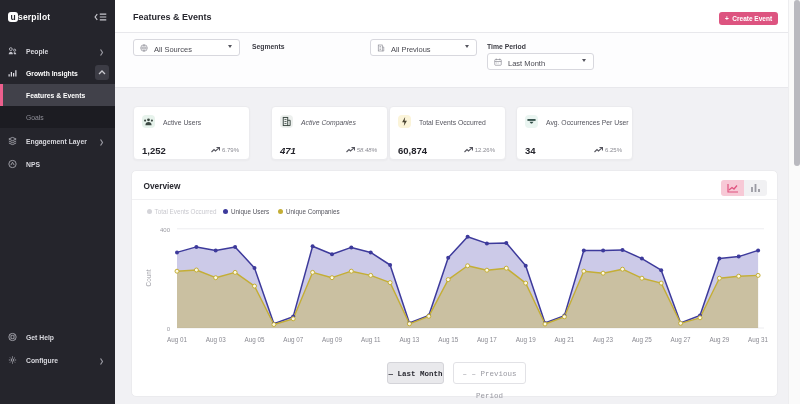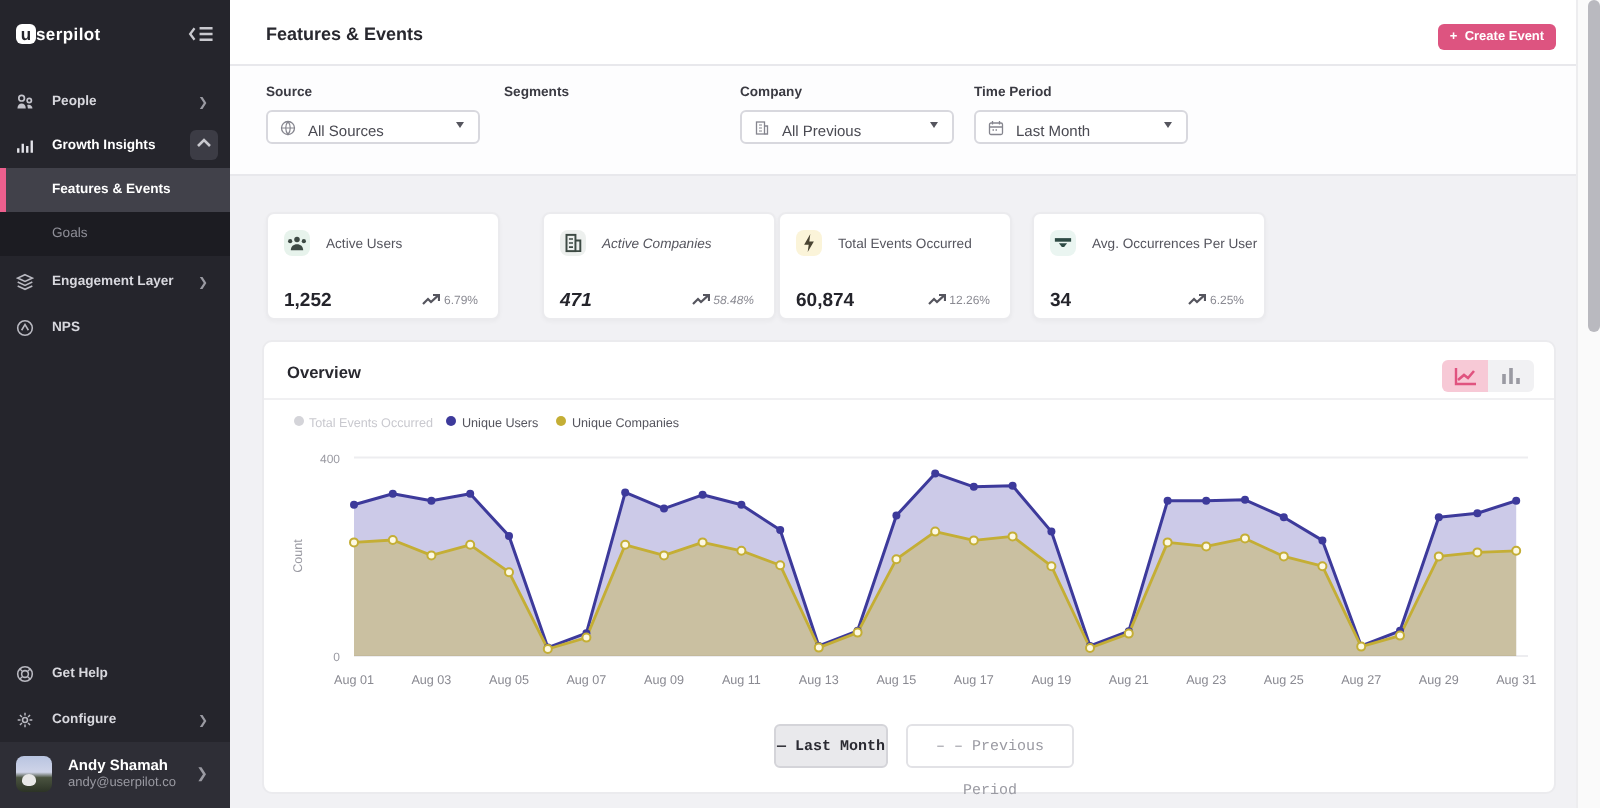--- a/index.html
+++ b/index.html
@@ -30,21 +30,21 @@
 #uch { position:absolute; right:11px; top:12px; font-size:7px; color:#9a9aa2; }
 #collapse { position:absolute; right:8px; top:13px; width:13px; height:8px; }
 
 
 #main { left:115px; top:0; width:673px; height:404px; background:#f1f1f4; }
 #header { position:absolute; left:0; top:0; width:673px; height:33px; background:#fff; border-bottom:1px solid #e8e8ec; }
 #title { position:absolute; left:18px; top:12px; font-size:9px; font-weight:bold; color:#28282f; }
 #createbtn { position:absolute; right:10px; top:12px; width:59px; height:13px; background:#dd5480; border-radius:3px; color:#fff; font-size:6.5px; font-weight:bold; text-align:center; line-height:13px; }
 #filters { position:absolute; left:0; top:33px; width:673px; height:55px; background:#fdfdfe; border-bottom:1px solid #e8e8ec; }
 .flabel { position:absolute; top:10px; font-size:6.8px; font-weight:bold; color:#3a3a42; }
-.fbox { position:absolute; top:22px; width:107px; height:17px; background:#fff; border:1px solid #d8d8de; border-radius:3px;padding-left:32px; }
+.fbox { position:absolute; top:6px; width:107px; height:17px; background:#fff; border:1px solid #d8d8de; border-radius:3px;padding-left:32px; }
 .fbox .fic { position:absolute; left:6px; top:4px; width:8px; height:8px; }
 .fbox .ftx { position:absolute; left:20px; top:4.5px; font-size:7.5px; color:#4a4a52; }
 .fbox .fcar { position:absolute; right:7px; top:5px; width:0; height:0; border-left:2.5px solid transparent; border-right:2.5px solid transparent; border-top:3.5px solid #55555e; }
 
 
 .card { position:absolute; top:106px; width:117px; height:54px; background:#fff; border:1px solid #ebebee; border-radius:4px; box-shadow:0 1px 2px rgba(0,0,0,0.03); }
 .cicon { position:absolute; left:8px; top:8px; width:13px; height:13px; border-radius:4px; }
 .clabel { position:absolute; left:29px; top:12px; font-size:6.8px; color:#55555e; white-space:nowrap; }
 .cnum { position:absolute; left:8px; top:38px; font-size:9.5px; font-weight:bold; color:#24242b; }
 .ctrend { position:absolute; right:10px; top:40px; font-size:6px; color:#8a8a92; }
@@ -55,21 +55,21 @@
 #ptitle { position:absolute; left:11.5px; top:10px; font-size:8.3px; font-weight:bold; color:#28282f; }
 #phead { position:absolute; left:0; top:0; width:100%; height:29px; border-bottom:1px solid #f0f0f2; }
 #toggles { position:absolute; right:10px; top:9px; width:46px; height:16px; border-radius:3px; overflow:hidden; display:flex; }
 #tog1 { width:23px; height:16px; background:#f7c9d6; }
 #tog2 { width:23px; height:16px; background:#f1f1f3; }
 .legend { position:absolute; top:37px; font-size:6.3px; }
 .ldot { display:inline-block; width:5px; height:5px; border-radius:50%; margin-right:3px; vertical-align:0.5px; }
 #chartwrap { position:absolute; left:0; top:0; width:647px; height:227px; }
 .bbtn { position:absolute; top:191px; height:22px; border-radius:3px; font-size:7.5px; line-height:22px; text-align:center;font-family:Liberation Mono, monospace; }
 #bb1 { left:255px; width:57px; background:#e9e9ec; border:1px solid #d4d4d9; color:#2a2a32; font-weight:bold; }
-#bb2 { left:321px; width:84px; background:#fff; border:1px solid #e2e2e6; color:#9a9aa2; }
+#bb2 { left:321px; width:73px; background:#fff; border:1px solid #e2e2e6; color:#9a9aa2; }
 
 
 #sbtrack { left:788px; top:0; width:12px; height:404px; background:#fafafa; border-left:1px solid #ededef; }
 #sbthumb { position:absolute; left:5px; top:0; width:6px; height:166px; background:#b9b9bf; border-radius:3px; }
 </style>
 </head>
 <body>
 
 <div id="sidebar" class="abs">
   <div id="logo">
@@ -131,26 +131,20 @@
       </svg>
     <span class="tx">Get Help</span>
   </div>
   <div class="mi" style="top:349px;">
     <svg class="ic" viewBox="0 0 16 16">
         <circle cx="8" cy="8" r="2.2" fill="none" stroke="#b9b9c1" stroke-width="1.4"></circle>
         <path d="M8 1.5 V4 M8 12 V14.5 M1.5 8 H4 M12 8 H14.5 M3.5 3.5 L5.3 5.3 M12.5 3.5 L10.7 5.3 M3.5 12.5 L5.3 10.7 M12.5 12.5 L10.7 10.7" stroke="#b9b9c1" stroke-width="1.3"></path>
       </svg>
     <span class="tx">Configure</span>
       <span class="ch">❯</span>
-  </div>
-  <div id="usercard">
-    <div id="avatar"></div>
-    <div id="uname">Andy Shamah</div>
-    <div id="umail">andy@userpilot.co</div>
-    <div id="uch">❯</div>
   </div>
 </div>
 
 <div id="main" class="abs">
   <div id="header">
     <div id="title">Features &amp; Events</div>
     <div id="createbtn">+ &nbsp;Create Event</div>
   </div>
   <div id="filters">
     <span class="flabel" style="left:18px;">Source</span>
@@ -167,21 +161,21 @@
     <div class="fbox" style="left:255px;">
       <svg class="fic" viewBox="0 0 16 16">
           <rect x="2.5" y="2" width="8" height="12" fill="none" stroke="#85858e" stroke-width="1.3"></rect>
           <path d="M10.5 6 H13.5 V14 H10.5" fill="none" stroke="#85858e" stroke-width="1.3"></path>
           <path d="M5 5 H8 M5 8 H8 M5 11 H8" stroke="#85858e" stroke-width="1.2"></path>
         </svg>
       <span class="ftx">All Previous</span>
         <span class="fcar"></span>
     </div>
     <span class="flabel" style="left:372px;">Time Period</span>
-    <div class="fbox" style="left:372px;">
+    <div class="fbox" style="left:372px;margin-top:14px;">
       <svg class="fic" viewBox="0 0 16 16">
           <rect x="1.5" y="3" width="13" height="11.5" rx="1.5" fill="none" stroke="#85858e" stroke-width="1.3"></rect>
           <path d="M4.5 1 V4.5 M11.5 1 V4.5 M1.5 7 H14.5" stroke="#85858e" stroke-width="1.3"></path>
           <path d="M4.5 10 H6 M7.5 10 H9" stroke="#85858e" stroke-width="1.3"></path>
         </svg>
       <span class="ftx">Last Month</span>
         <span class="fcar"></span>
     </div>
   </div>
 

